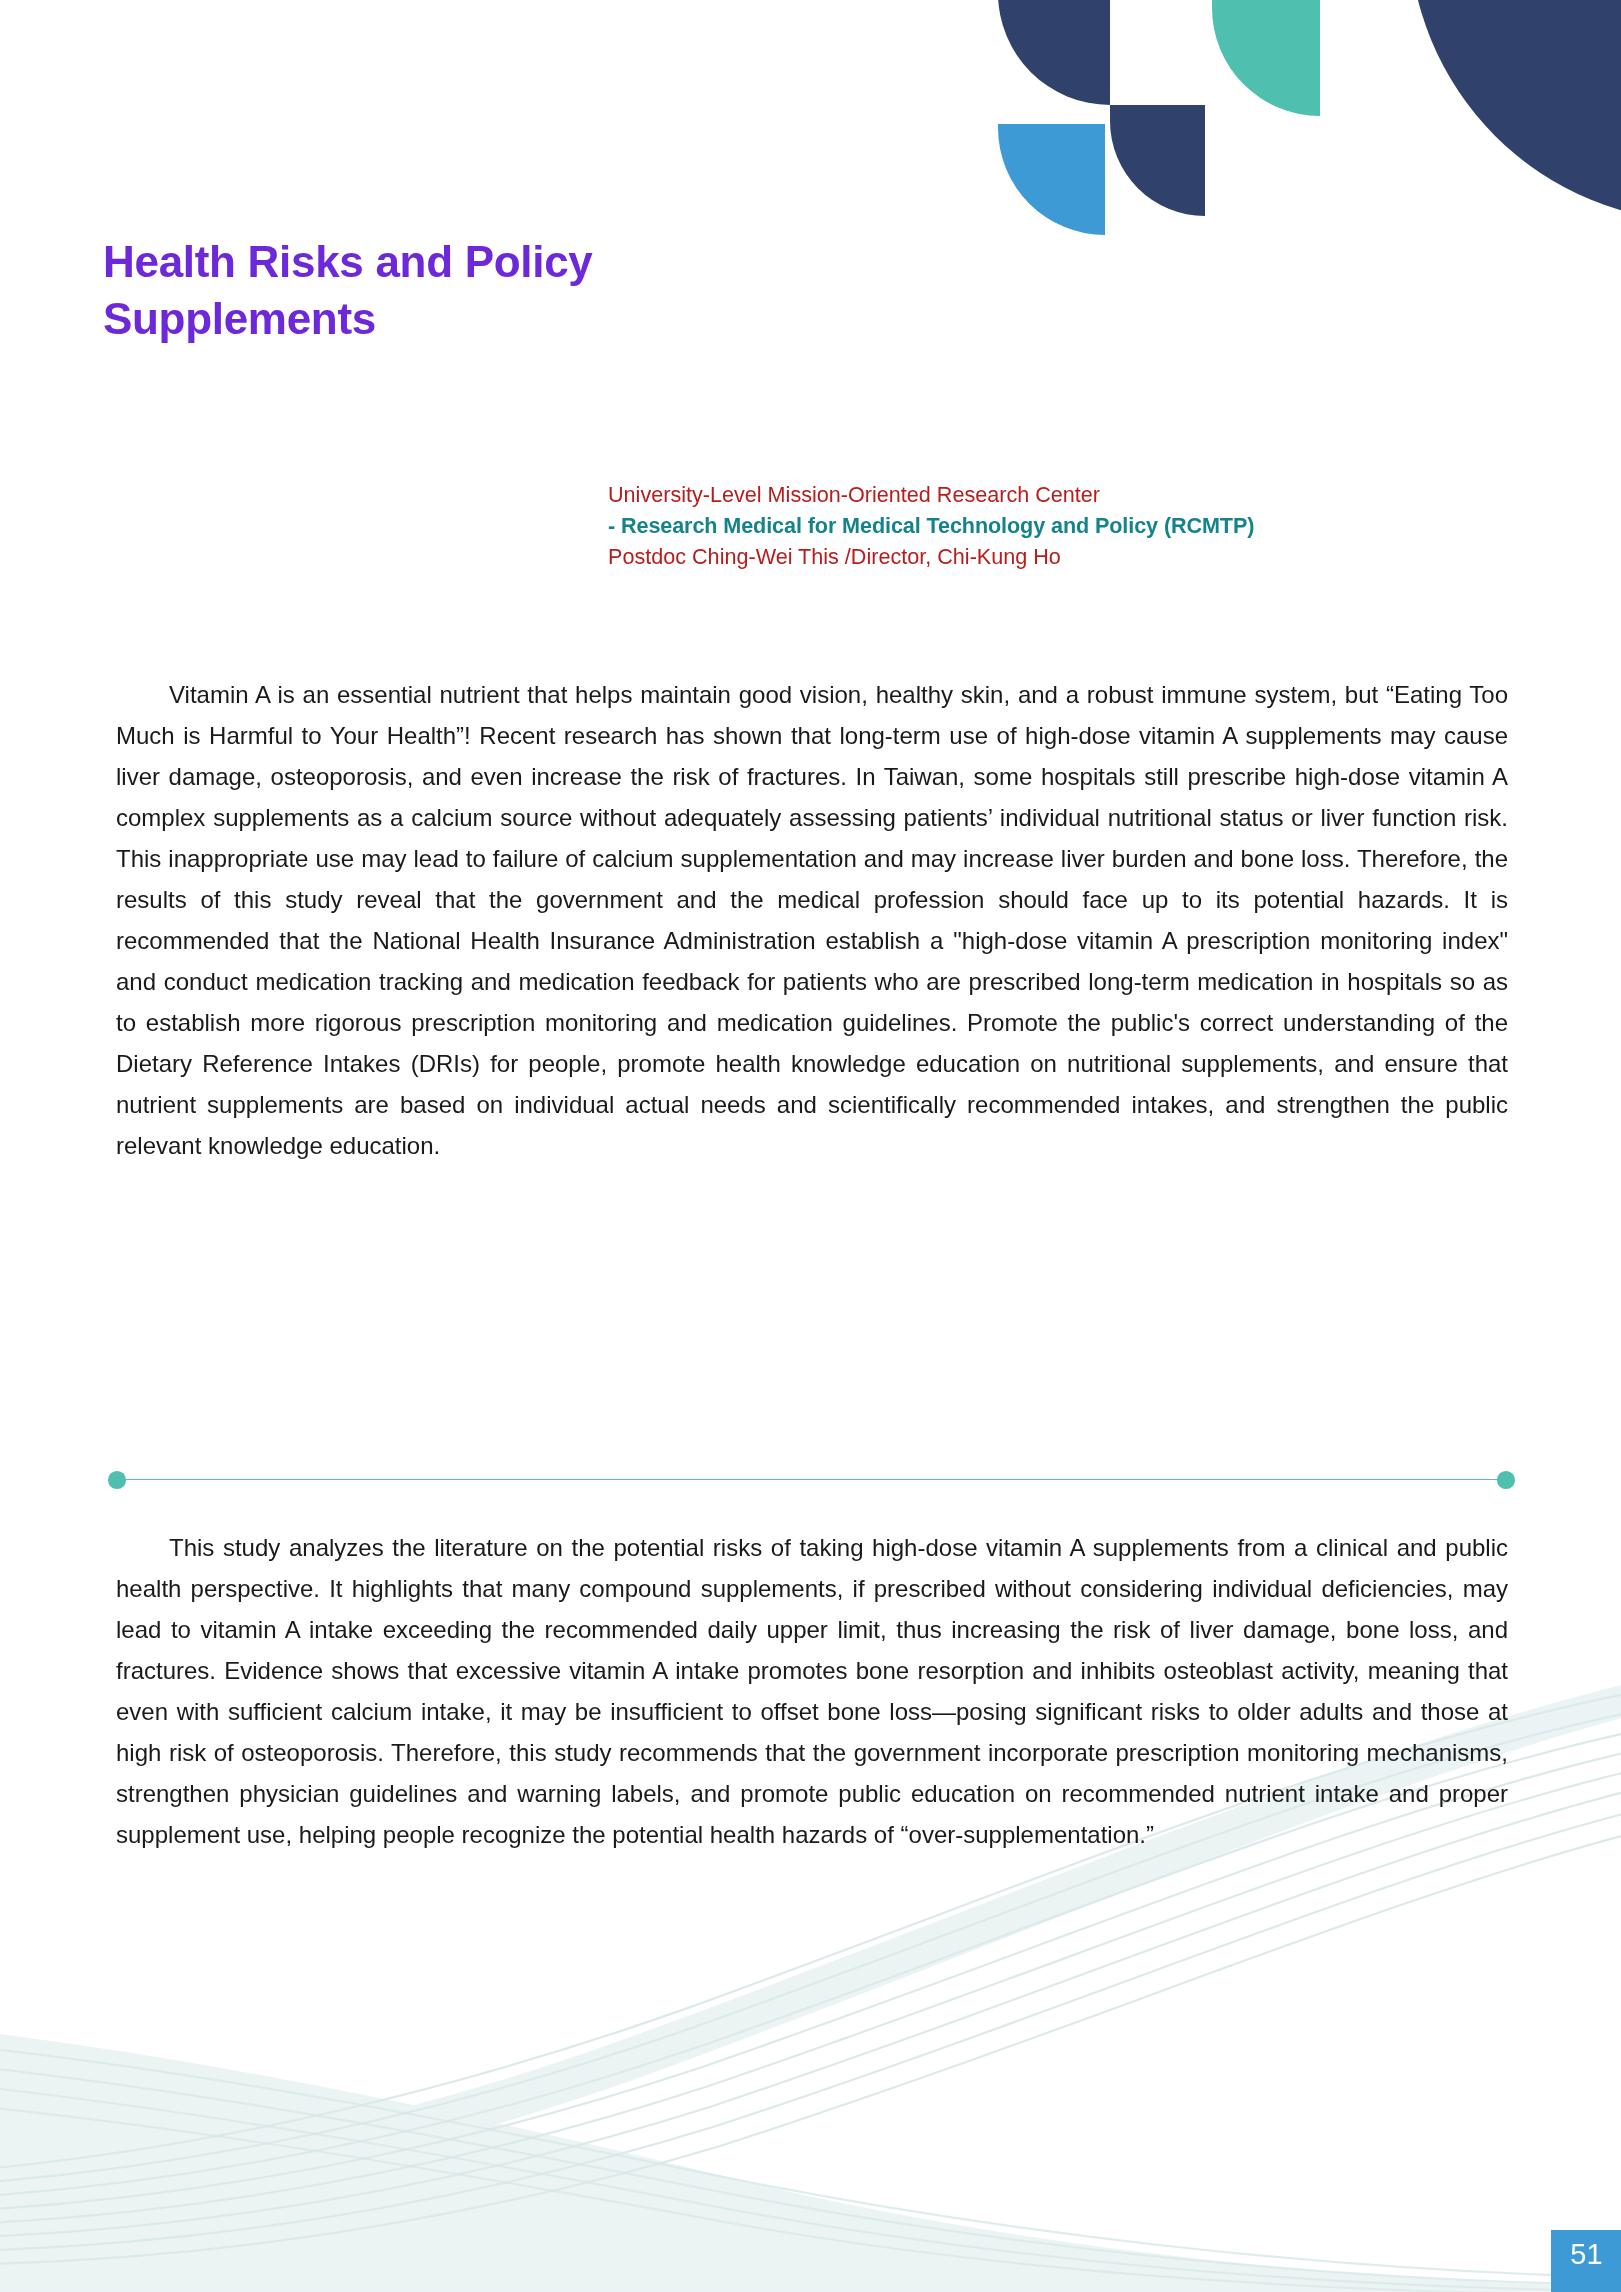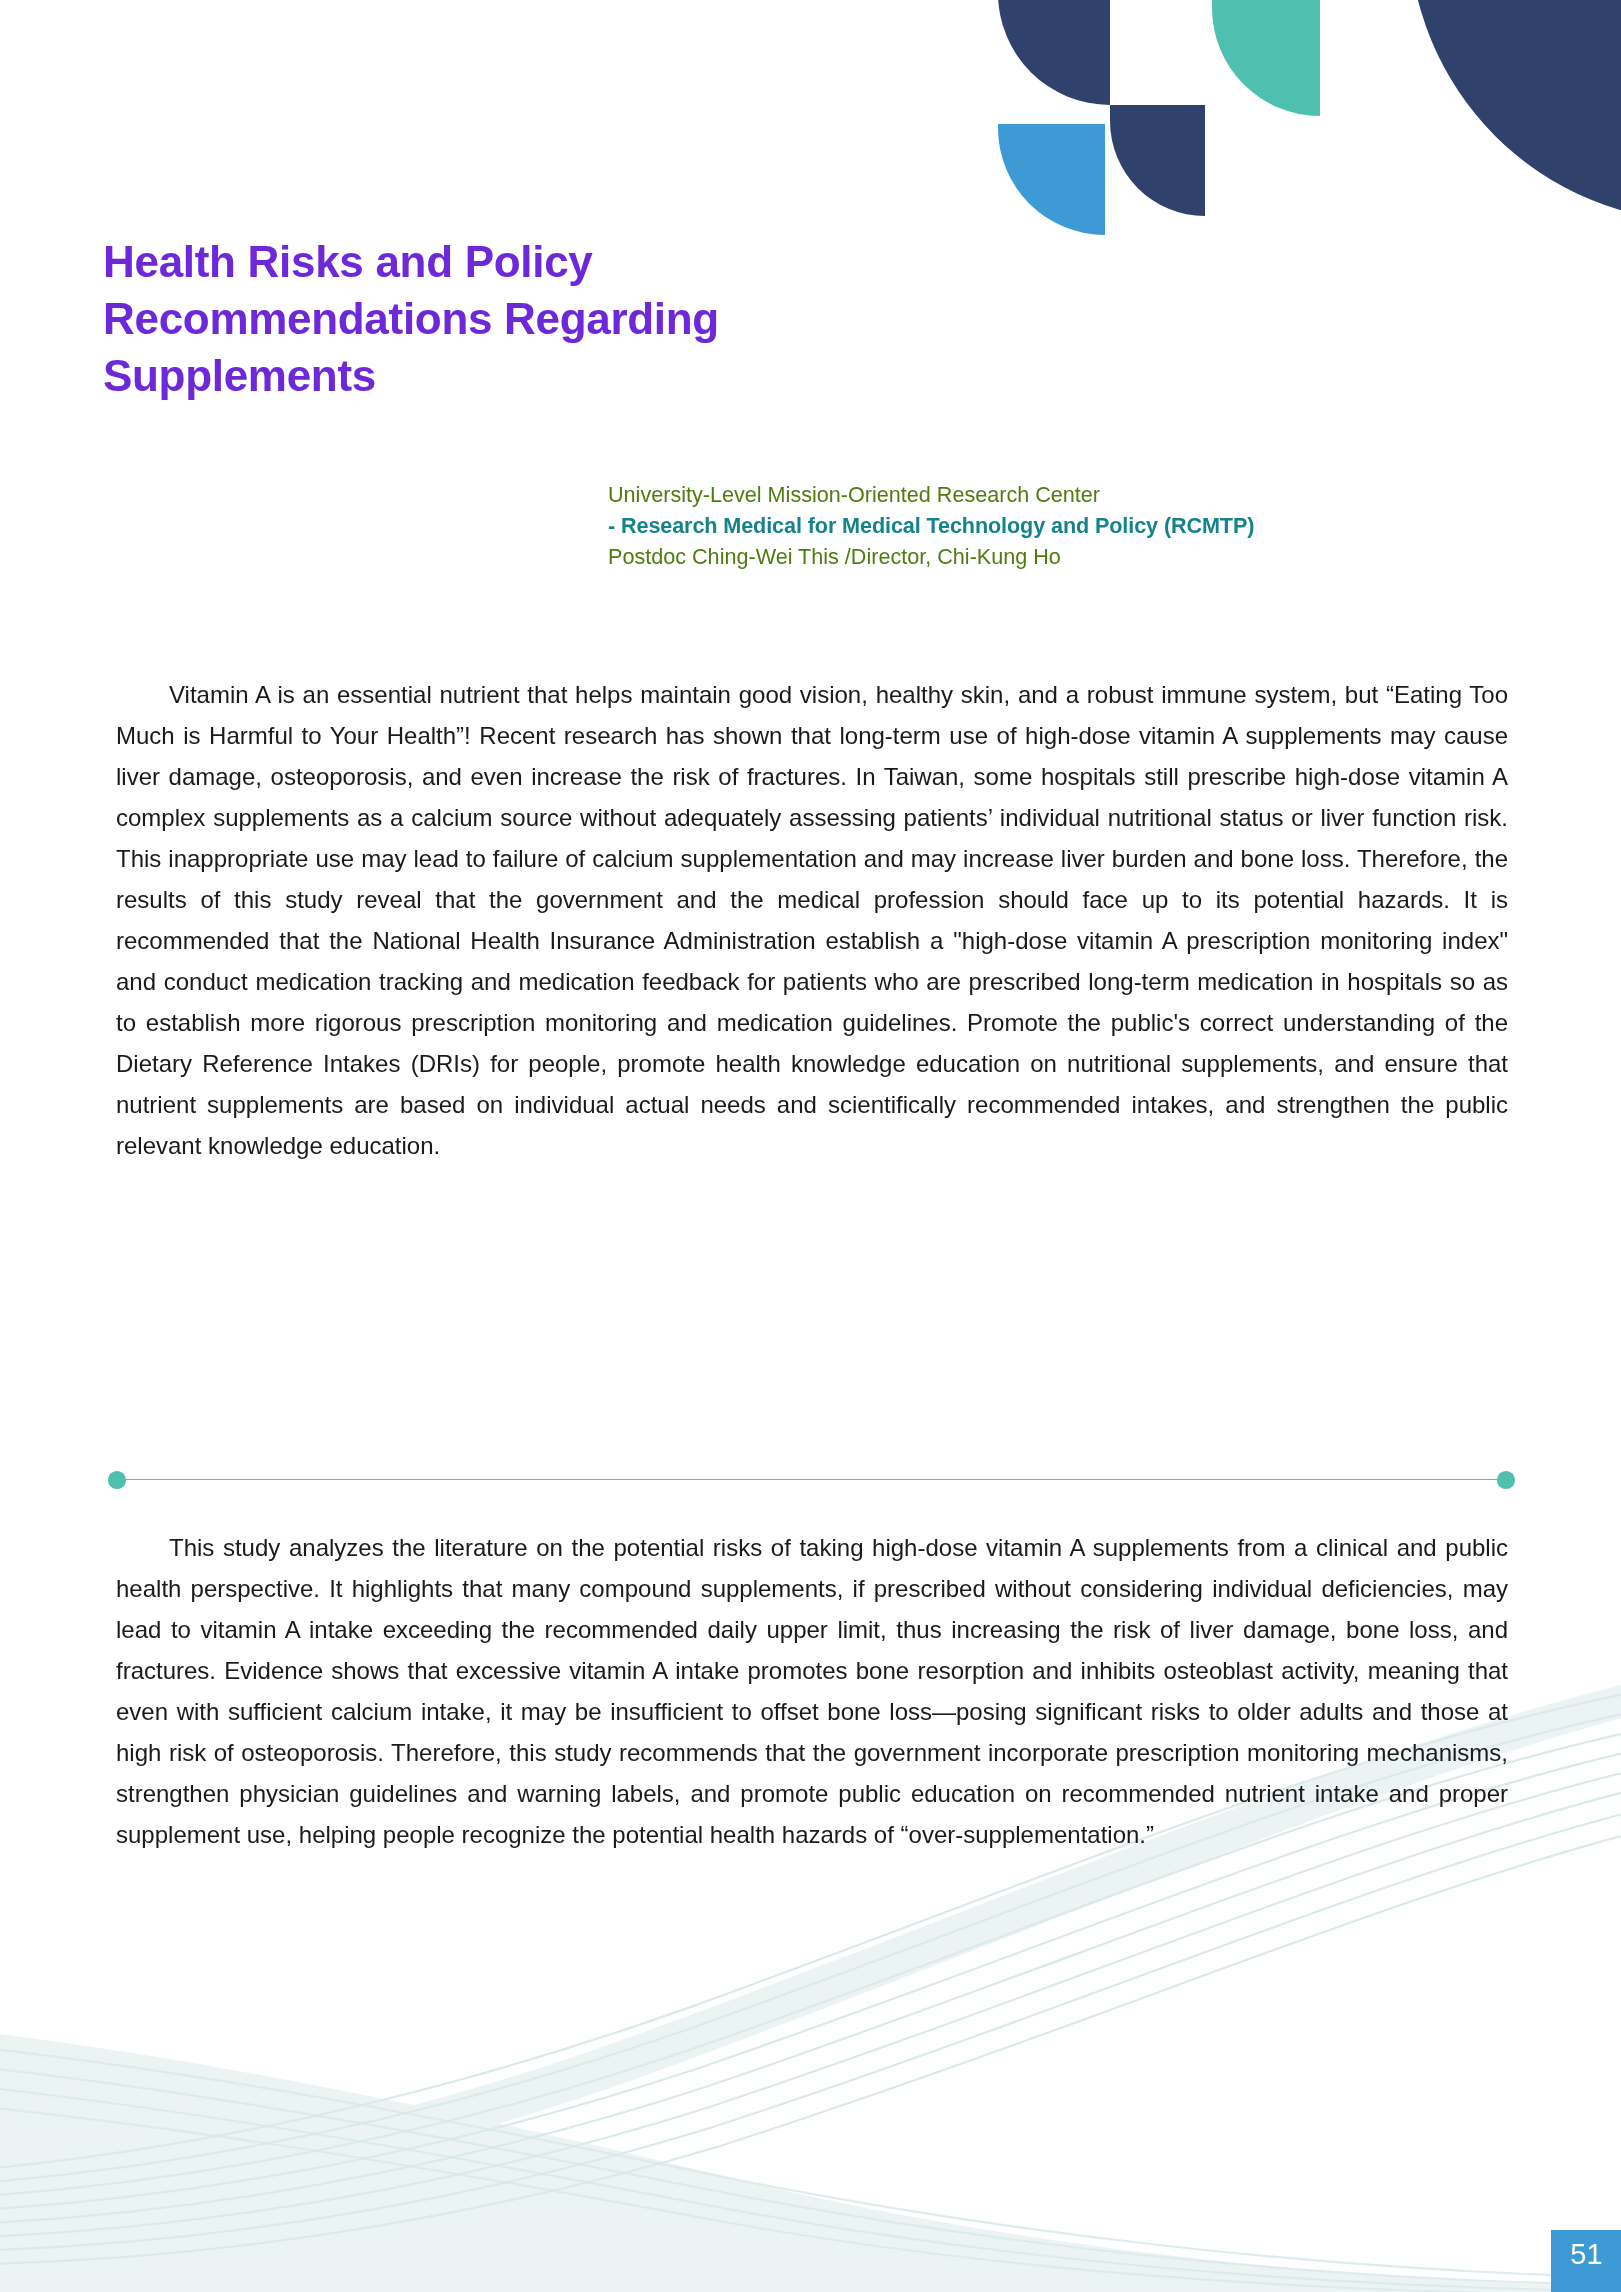--- a/index.html
+++ b/index.html
@@ -51,21 +51,21 @@
     font-size:44px; font-weight:bold; line-height:57px;
     letter-spacing:-0.3px;
   }
   #article-title .tline { display:block; white-space:pre; }
 
   #byline {
     position:absolute; left:608px; top:479px; width:902px;
     line-height:31px;
   }
   .byline-line { display:block; white-space:nowrap; }
-  .byline-light { color:#4d7c0f; font-size:21.6px; }
+  .byline-light { color:#b91c1c; font-size:21.6px; }
   .byline-strong { color:#14838C; font-size:21.6px; font-weight:bold; letter-spacing:-0.1px; }
 
   .body-col {
     position:absolute; left:116px; width:1392px;
     color:#1A1A1A;
     font-size:24px;
     line-height:41px;
     text-align:justify;
     text-justify:inter-word;
   }
@@ -127,21 +127,20 @@
   <g fill="#DCEAEB" opacity="0.55">
     <path d="M1654,0 C1340,80 1000,230 640,360 C420,440 200,486 0,506 L0,546 C210,526 440,478 665,396 C1030,262 1370,112 1654,34 Z"></path>
     <path d="M0,356 C250,388 500,442 760,506 C1040,574 1360,606 1654,614 L1654,620 L0,620 Z"></path>
   </g>
 </svg>
 
 <div id="page">
 
   <h1 id="article-title">
     <span class="tline">Health Risks and Policy</span>
-    <span class="tline">Recommendations Regarding</span>
     <span class="tline">Supplements</span>
   </h1>
 
   <div id="byline">
     <span class="byline-line byline-light">University-Level Mission-Oriented Research Center</span>
     <span class="byline-line byline-strong">- Research Medical for Medical Technology and Policy (RCMTP)</span>
     <span class="byline-line byline-light">Postdoc Ching-Wei This /Director, Chi-Kung Ho</span>
   </div>
 
   <div class="body-col" id="paragraph-1">

